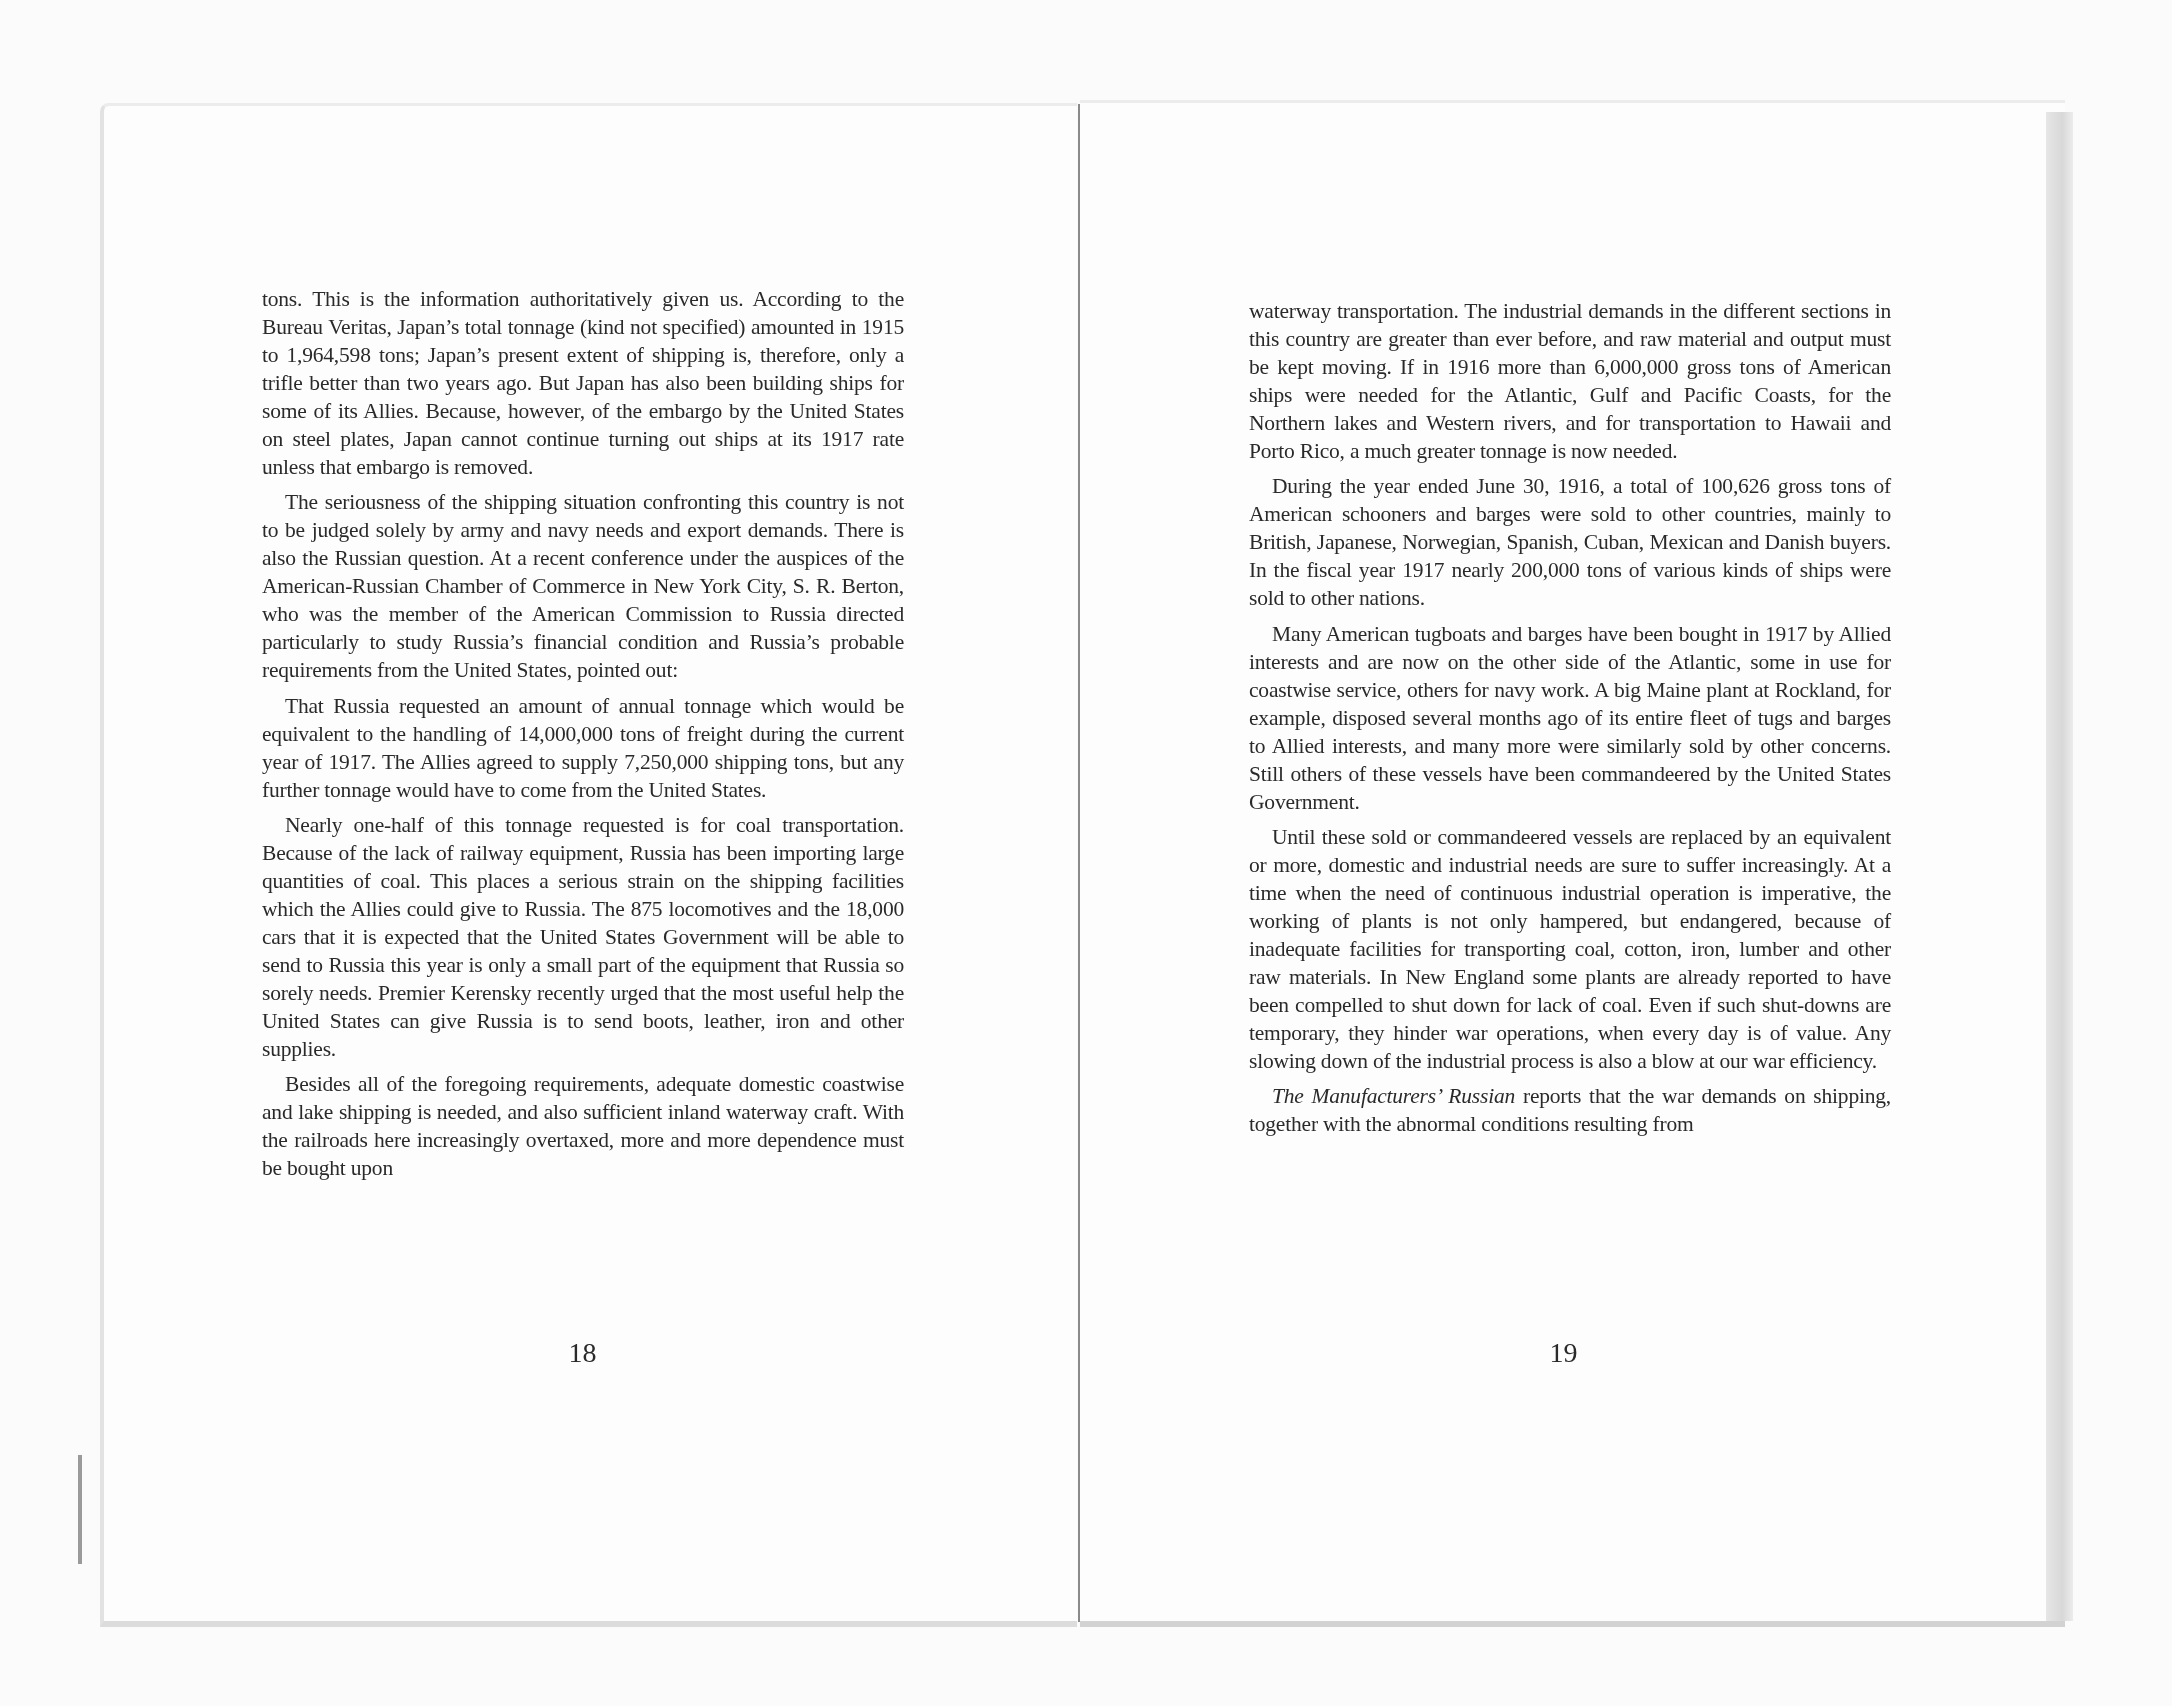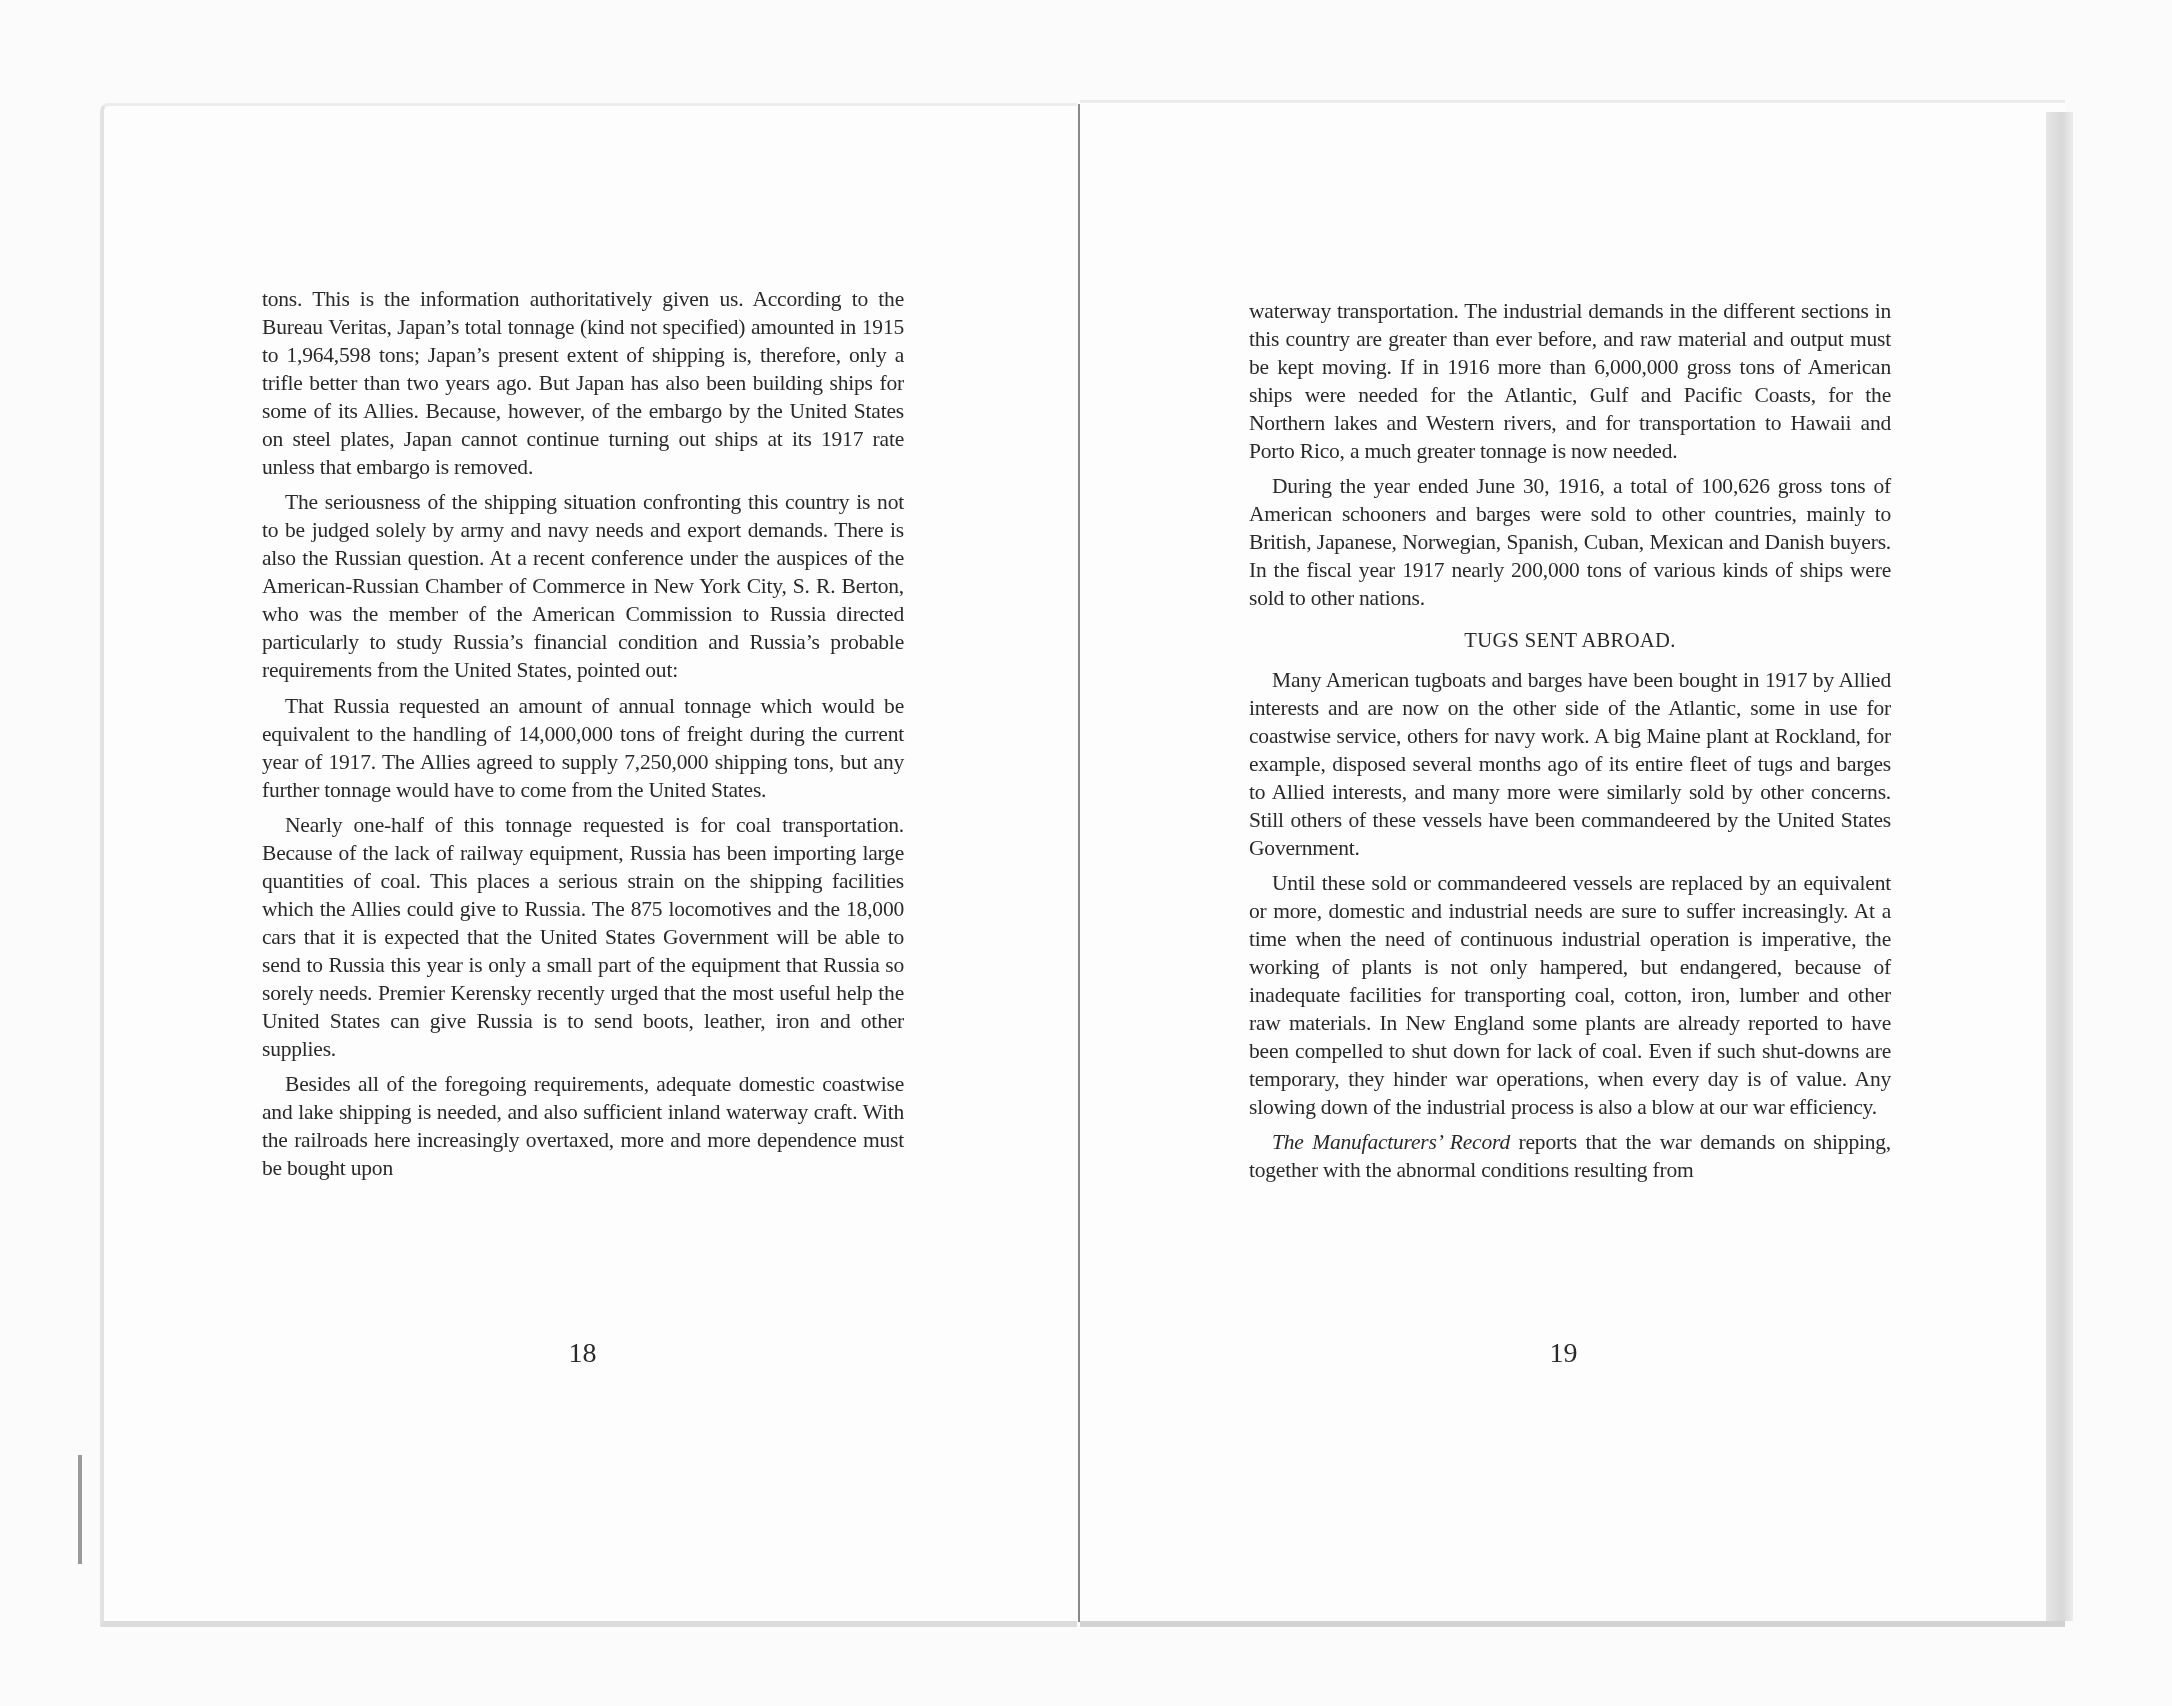--- a/index.html
+++ b/index.html
@@ -105,20 +105,19 @@
     <p class="indent">The seriousness of the shipping situation confronting this country is not to be judged solely by army and navy needs and export demands. There is also the Russian question. At a recent conference under the auspices of the American-Russian Chamber of Commerce in New York City, S. R. Berton, who was the member of the American Commission to Russia directed particularly to study Russia’s financial condition and Russia’s probable requirements from the United States, pointed out:</p>
     <p class="indent">That Russia requested an amount of annual tonnage which would be equivalent to the handling of 14,000,000 tons of freight during the current year of 1917. The Allies agreed to supply 7,250,000 shipping tons, but any further tonnage would have to come from the United States.</p>
     <p class="indent">Nearly one-half of this tonnage requested is for coal transportation. Because of the lack of railway equipment, Russia has been importing large quantities of coal. This places a serious strain on the shipping facilities which the Allies could give to Russia. The 875 locomotives and the 18,000 cars that it is expected that the United States Government will be able to send to Russia this year is only a small part of the equipment that Russia so sorely needs. Premier Kerensky recently urged that the most useful help the United States can give Russia is to send boots, leather, iron and other supplies.</p>
     <p class="indent">Besides all of the foregoing requirements, adequate domestic coastwise and lake shipping is needed, and also sufficient inland waterway craft. With the railroads here increasingly overtaxed, more and more dependence must be bought upon</p>
   </div>
   <div class="folio folio-left">18</div>
 
   <div class="col col-right">
     <p class="cont">waterway transportation. The industrial demands in the different sections in this country are greater than ever before, and raw material and output must be kept moving. If in 1916 more than 6,000,000 gross tons of American ships were needed for the Atlantic, Gulf and Pacific Coasts, for the Northern lakes and Western rivers, and for transportation to Hawaii and Porto Rico, a much greater tonnage is now needed.</p>
     <p class="indent">During the year ended June 30, 1916, a total of 100,626 gross tons of American schooners and barges were sold to other countries, mainly to British, Japanese, Norwegian, Spanish, Cuban, Mexican and Danish buyers. In the fiscal year 1917 nearly 200,000 tons of various kinds of ships were sold to other nations.</p>
-    <div class="heading">TUGS SENT ABROAD.</div>
     <p class="indent">Many American tugboats and barges have been bought in 1917 by Allied interests and are now on the other side of the Atlantic, some in use for coastwise service, others for navy work. A big Maine plant at Rockland, for example, disposed several months ago of its entire fleet of tugs and barges to Allied interests, and many more were similarly sold by other concerns. Still others of these vessels have been commandeered by the United States Government.</p>
     <p class="indent">Until these sold or commandeered vessels are replaced by an equivalent or more, domestic and industrial needs are sure to suffer increasingly. At a time when the need of continuous industrial operation is imperative, the working of plants is not only hampered, but endangered, because of inadequate facilities for transporting coal, cotton, iron, lumber and other raw materials. In New England some plants are already reported to have been compelled to shut down for lack of coal. Even if such shut-downs are temporary, they hinder war operations, when every day is of value. Any slowing down of the industrial process is also a blow at our war efficiency.</p>
-    <p class="indent"><span class="italic">The Manufacturers’ Record</span><span> reports that the war demands on shipping, together with the abnormal conditions resulting from</span></p>
+    <p class="indent"><span class="italic">The Manufacturers’ Russian</span><span> reports that the war demands on shipping, together with the abnormal conditions resulting from</span></p>
   </div>
   <div class="folio folio-right">19</div>
 </div>
 
 
 </body></html>

